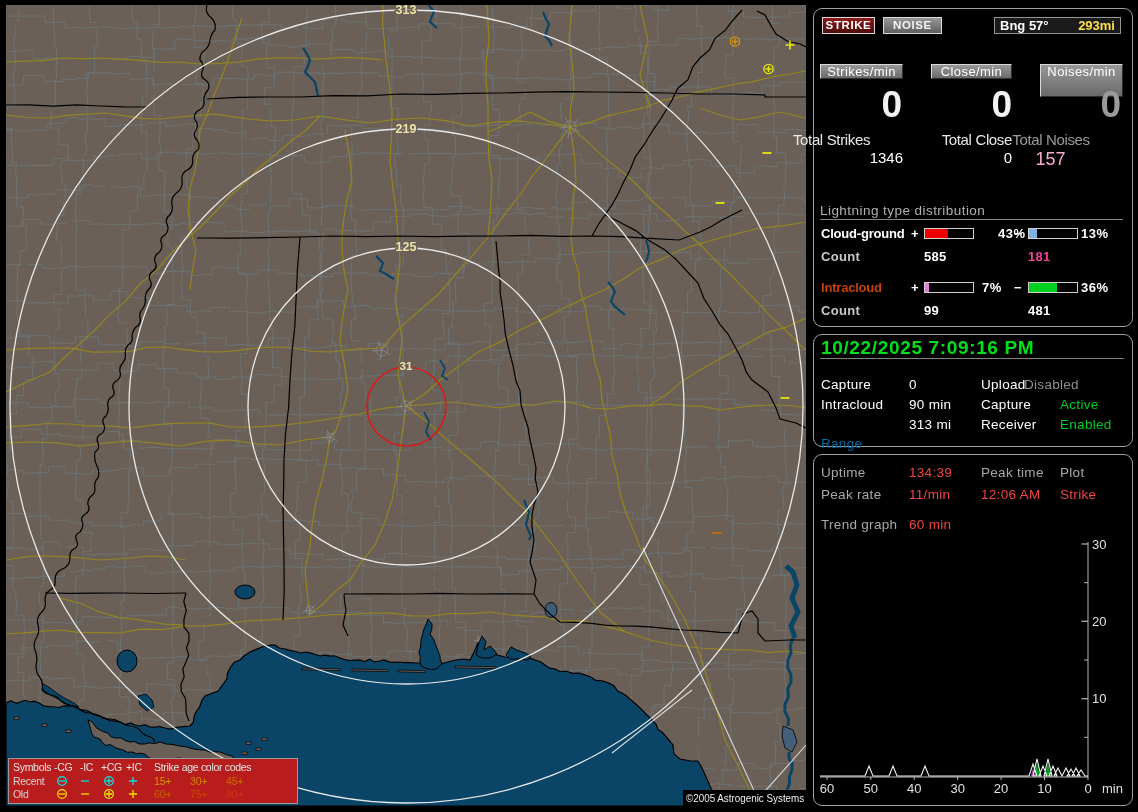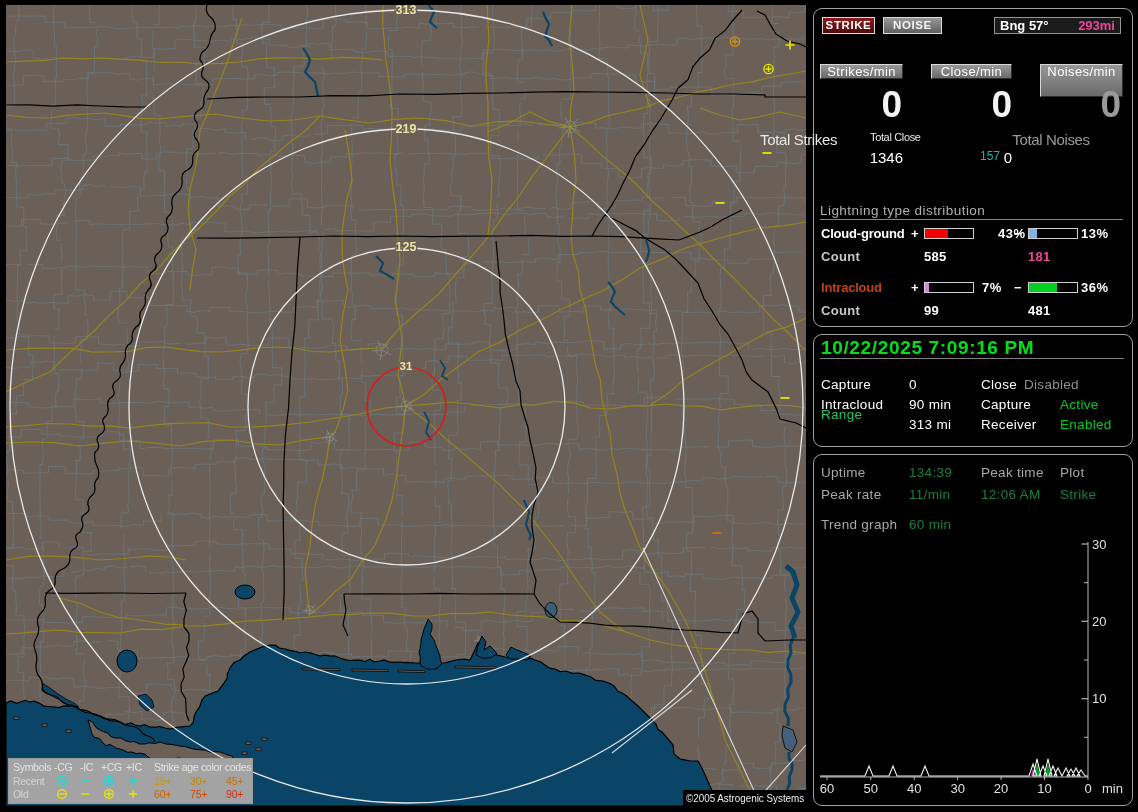--- a/index.html
+++ b/index.html
@@ -3,21 +3,21 @@
 <style>
 *{margin:0;padding:0;box-sizing:border-box}
 html,body{width:1138px;height:812px;background:#000;overflow:hidden;
  font-family:"Liberation Sans",sans-serif;}
 .abs{position:absolute}
 .panel{position:absolute;left:813px;width:320px;background:#000;
  border:1px solid #a0a0a0;border-radius:9px;}
 .gbtn{position:absolute;background:linear-gradient(#989898,#6a6a6a);
  border:1px solid #d9d9d9;border-bottom-color:#2e2e2e;border-right-color:#2e2e2e;
  color:#fff;text-align:center;font-size:13px;letter-spacing:0.4px;}
-.lab{color:#a8a8a8} .val{color:#15803d}
+.lab{color:#a8a8a8} .val{color:#ef4444}
 .grn{color:#00cc22}
 .r13{font-size:13.5px;letter-spacing:0.3px}
 .bb{font-size:13px;font-weight:bold;letter-spacing:0.3px}
 </style></head>
 <body>
 <svg class="abs" style="left:6px;top:5px" width="800" height="801" viewBox="6 5 800 801">
 <rect x="6" y="5" width="800" height="801" fill="#6b6058"></rect>
 <path d="M18.6,5.0 L19.0,11.8 L18.6,20.8 L15.9,20.8" fill="none" stroke="#6e7c82" stroke-width="0.9" opacity="0.72"></path>
 <path d="M15.9,25.9 L15.7,26.9 L15.9,35.3 L14.4,35.3 L13.7,43.3 L14.4,50.7 L15.6,58.9 L14.4,69.5 L13.4,76.9 L14.4,85.2 L14.8,95.4 L14.4,106.2 L5.7,106.2" fill="none" stroke="#6e7c82" stroke-width="0.9" opacity="0.72"></path>
 <path d="M5.7,109.5 L5.5,113.1 L5.9,120.9 L5.7,128.4 L11.5,128.4 L11.7,136.9 L11.5,145.3 L12.8,153.0 L11.5,162.8 L16.7,162.8 L15.5,173.1 L16.7,182.6 L16.2,191.3 L16.9,199.2 L16.7,207.1 L23.5,207.1 L23.9,215.8 L23.5,226.8 L26.4,226.8 L25.9,234.5 L26.9,241.5 L26.4,250.7 L19.8,250.7 L20.5,257.1 L19.8,265.4 L17.6,265.4 L17.5,273.0 L17.6,280.4 L17.0,288.3 L17.2,297.6 L17.6,304.7 L16.9,312.1 L17.6,320.8 L19.4,320.8 L19.2,327.5 L19.4,334.9 L28.4,334.9 L28.8,345.4 L28.4,355.1 L32.6,355.1 L33.4,363.0 L32.3,370.4 L32.6,379.6 L23.8,379.6" fill="none" stroke="#6e7c82" stroke-width="0.9" opacity="0.72"></path>
@@ -378,36 +378,36 @@
     <path d="M765.5,69 L771.5,69 M768.5,66 L768.5,72" stroke="#e8e800" stroke-width="1.4"></path>
 <path d="M762.5,153 L771.5,153" stroke="#e8e800" stroke-width="1.8"></path>
 <path d="M715.5,203 L724.5,203" stroke="#e8e800" stroke-width="1.8"></path>
 <path d="M780.5,398 L789.5,398" stroke="#e8e800" stroke-width="1.8"></path>
 <path d="M712.5,533 L721.5,533" stroke="#cf7000" stroke-width="1.8"></path>
 </svg>
 
 <div class="panel" style="top:8px;height:319px"></div>
 <div class="abs" style="left:822px;top:17px;width:53px;height:17px;background:linear-gradient(#8d1a1a,#4e0a0a);border:1px solid #d9d9d9;color:#fff;font-weight:bold;font-size:11.5px;letter-spacing:0.6px;text-align:center;line-height:15px">STRIKE</div>
 <div class="abs" style="left:883px;top:17px;width:59px;height:17px;background:linear-gradient(#979797,#5f5f5f);border:1px solid #d9d9d9;color:#f3f3f3;font-weight:bold;font-size:11.5px;letter-spacing:0.6px;text-align:center;line-height:15px">NOISE</div>
-<div class="abs" style="left:994px;top:17px;width:127px;height:17px;background:#1b1b1b;border:1px solid #949494;color:#fff;font-weight:bold;font-size:13px;line-height:15px;padding:0 5px">Bng 57°<span style="float:right;color:#ec4899">293mi</span></div>
+<div class="abs" style="left:994px;top:17px;width:127px;height:17px;background:#1b1b1b;border:1px solid #949494;color:#fff;font-weight:bold;font-size:13px;line-height:15px;padding:0 5px">Bng 57°<span style="float:right;color:#fde047">293mi</span></div>
 
 <div class="gbtn" style="left:820px;top:64px;width:83px;height:15px;line-height:13px">Strikes/min</div>
 <div class="gbtn" style="left:931px;top:64px;width:81px;height:15px;line-height:13px">Close/min</div>
 <div class="gbtn" style="left:1040px;top:64px;width:83px;height:33px;line-height:13px">Noises/min</div>
 
 <div class="abs" style="left:760px;top:84px;width:142px;text-align:right;font-size:37px;font-weight:bold;color:#f2f2f2">0</div>
 <div class="abs" style="left:870px;top:84px;width:142px;text-align:right;font-size:37px;font-weight:bold;color:#f2f2f2">0</div>
 <div class="abs" style="left:980px;top:84px;width:141px;text-align:right;font-size:37px;font-weight:bold;color:#9a9a9a">0</div>
 
-<div class="abs" style="left:760px;top:131px;width:143px;text-align:left;font-size:15px;letter-spacing:-0.35px;color:#e8e8e8">Total Strikes</div>
-<div class="abs" style="left:870px;top:131px;width:142px;text-align:left;font-size:11px;letter-spacing:-0.35px;color:#e8e8e8">Total Close</div>
+<div class="abs" style="left:760px;top:131px;width:143px;text-align:center;font-size:15px;letter-spacing:-0.35px;color:#e8e8e8">Total Strikes</div>
+<div class="abs" style="left:870px;top:131px;width:142px;text-align:right;font-size:15px;letter-spacing:-0.35px;color:#e8e8e8">Total Close</div>
 <div class="abs" style="left:980px;top:131px;width:142px;text-align:center;font-size:15px;letter-spacing:-0.35px;color:#9a9a9a">Total Noises</div>
 <div class="abs" style="left:760px;top:149px;width:143px;text-align:right;font-size:15px;color:#fff">1346</div>
 <div class="abs" style="left:870px;top:149px;width:142px;text-align:right;font-size:15px;color:#fff">0</div>
-<div class="abs" style="left:980px;top:149px;width:141px;text-align:left;font-size:12px;color:#14b8a6">157</div>
+<div class="abs" style="left:980px;top:149px;width:141px;text-align:center;font-size:18px;color:#f9a8d4">157</div>
 
 <div class="abs" style="left:820px;top:203px;font-size:13.5px;letter-spacing:0.45px;color:#b0b0b0">Lightning type distribution</div>
 <div class="abs" style="left:820px;top:219px;width:303px;border-top:1px solid #888"></div>
 
 <div class="abs bb" style="left:821px;top:226px;color:#fff;letter-spacing:-0.2px">Cloud-ground</div>
 <div class="abs bb" style="left:911px;top:226px;color:#fff">+</div>
 <div style="position:absolute;left:924px;top:227.5px;width:50px;height:11px;border:1px solid #d0d0d0;background:#000;">
     <div style="position:absolute;left:0px;top:0px;bottom:0px;width:23px;background:#ee0000;"></div>
   </div>
 <div class="abs bb" style="left:998px;top:226px;color:#fff;letter-spacing:0.5px">43%</div>
@@ -433,27 +433,27 @@
 <div class="abs bb" style="left:1081px;top:280px;color:#fff;letter-spacing:0.5px">36%</div>
 <div class="abs bb" style="left:821px;top:303px;color:#c8c8c8">Count</div>
 <div class="abs bb" style="left:924px;top:303px;color:#fff">99</div>
 <div class="abs bb" style="left:1028px;top:303px;color:#fff">481</div>
 
 <div class="panel" style="top:334px;height:113px"></div>
 <div class="abs" style="left:821px;top:337px;font-size:19px;font-weight:bold;letter-spacing:0.65px;color:#00e018">10/22/2025 7:09:16 PM</div>
 <div class="abs" style="left:820px;top:358px;width:304px;border-top:1px solid #808080"></div>
 <div class="abs r13" style="left:821px;top:377px;color:#fff">Capture</div>
 <div class="abs r13" style="left:909px;top:377px;color:#fff">0</div>
-<div class="abs r13" style="left:981px;top:377px;color:#fff">Close</div>
+<div class="abs r13" style="left:981px;top:377px;color:#fff">Upload</div>
 <div class="abs r13" style="left:1024px;top:377px;color:#909090">Disabled</div>
 <div class="abs r13" style="left:821px;top:397px;color:#fff">Intracloud</div>
 <div class="abs r13" style="left:909px;top:397px;color:#fff">90 min</div>
 <div class="abs r13" style="left:981px;top:397px;color:#fff">Capture</div>
 <div class="abs r13 grn" style="left:1060px;top:397px">Active</div>
-<div class="abs r13" style="left:821px;top:407px;color:#22c55e">Range</div>
+<div class="abs r13" style="left:821px;top:436px;color:#0369a1">Range</div>
 <div class="abs r13" style="left:909px;top:417px;color:#fff">313 mi</div>
 <div class="abs r13" style="left:981px;top:417px;color:#fff">Receiver</div>
 <div class="abs r13 grn" style="left:1060px;top:417px">Enabled</div>
 
 <div class="panel" style="top:454px;height:352px"></div>
 <div class="abs r13 lab" style="left:821px;top:465px">Uptime</div>
 <div class="abs r13 val" style="left:909px;top:465px">134:39</div>
 <div class="abs r13 lab" style="left:981px;top:465px">Peak time</div>
 <div class="abs r13 lab" style="left:1060px;top:465px">Plot</div>
 <div class="abs r13 lab" style="left:821px;top:487px">Peak rate</div>
@@ -487,21 +487,21 @@
 <text x="1044.5" y="793" font-size="13" fill="#e0e0e0" text-anchor="middle">10</text>
 <path d="M1088,777 L1088,780" stroke="#b8b8b8" stroke-width="1"></path>
 <text x="1088" y="793" font-size="13" fill="#e0e0e0" text-anchor="middle">0</text>
 <text x="1102" y="793" font-size="13" fill="#e0e0e0">min</text>
 <path d="M1034,776 L1037,763 L1040,776 Z" fill="#00a41e"></path>
 <path d="M1045,776 L1048,763 L1051,776 Z" fill="#00a41e"></path>
 <path d="M1031,776 L1033,768 L1035,776 Z" fill="#c040c0"></path>
 <path d="M820.0,776.0 L865.0,776.0 L869.0,766.0 L873.0,776.0 L889.0,776.0 L893.0,766.0 L897.0,776.0 L921.0,776.0 L925.0,766.0 L929.0,776.0 L1029.0,776.0 L1033.0,764.0 L1037.0,776.0 L1033.0,776.0 L1037.0,759.0 L1041.0,776.0 L1039.0,776.0 L1043.0,766.0 L1047.0,776.0 L1044.0,776.0 L1048.0,759.0 L1052.0,776.0 L1049.0,776.0 L1053.0,766.0 L1057.0,776.0 L1054.0,776.0 L1058.0,768.0 L1062.0,776.0 L1062.0,776.0 L1066.0,768.0 L1070.0,776.0 L1067.0,776.0 L1071.0,769.0 L1075.0,776.0 L1072.0,776.0 L1076.0,768.0 L1080.0,776.0 L1077.0,776.0 L1081.0,770.0 L1085.0,776.0 L1088.0,776.0" fill="none" stroke="#f0f0f0" stroke-width="1.1"></path>
 </svg>
 
-<div class="abs" style="left:8px;top:758px;width:245px;height:46px;background:#a3a3a3;border:1px solid #9a9a9a">
+<div class="abs" style="left:8px;top:758px;width:290px;height:46px;background:#b91c1c;border:1px solid #9a9a9a">
 <svg width="243" height="44" style="position:absolute;left:0;top:0">
 <g font-size="10.5" letter-spacing="-0.3" fill="#e4e4e4">
 <text x="4" y="12">Symbols</text>
 <text x="45" y="12">-CG</text>
 <text x="71" y="12">-IC</text>
 <text x="92" y="12">+CG</text>
 <text x="117" y="12">+IC</text>
 <text x="145" y="12">Strike age color codes</text>
 <text x="4" y="25.5" fill="#d4d4d4">Recent</text>
 <text x="4" y="39" fill="#d4d4d4">Old</text>

